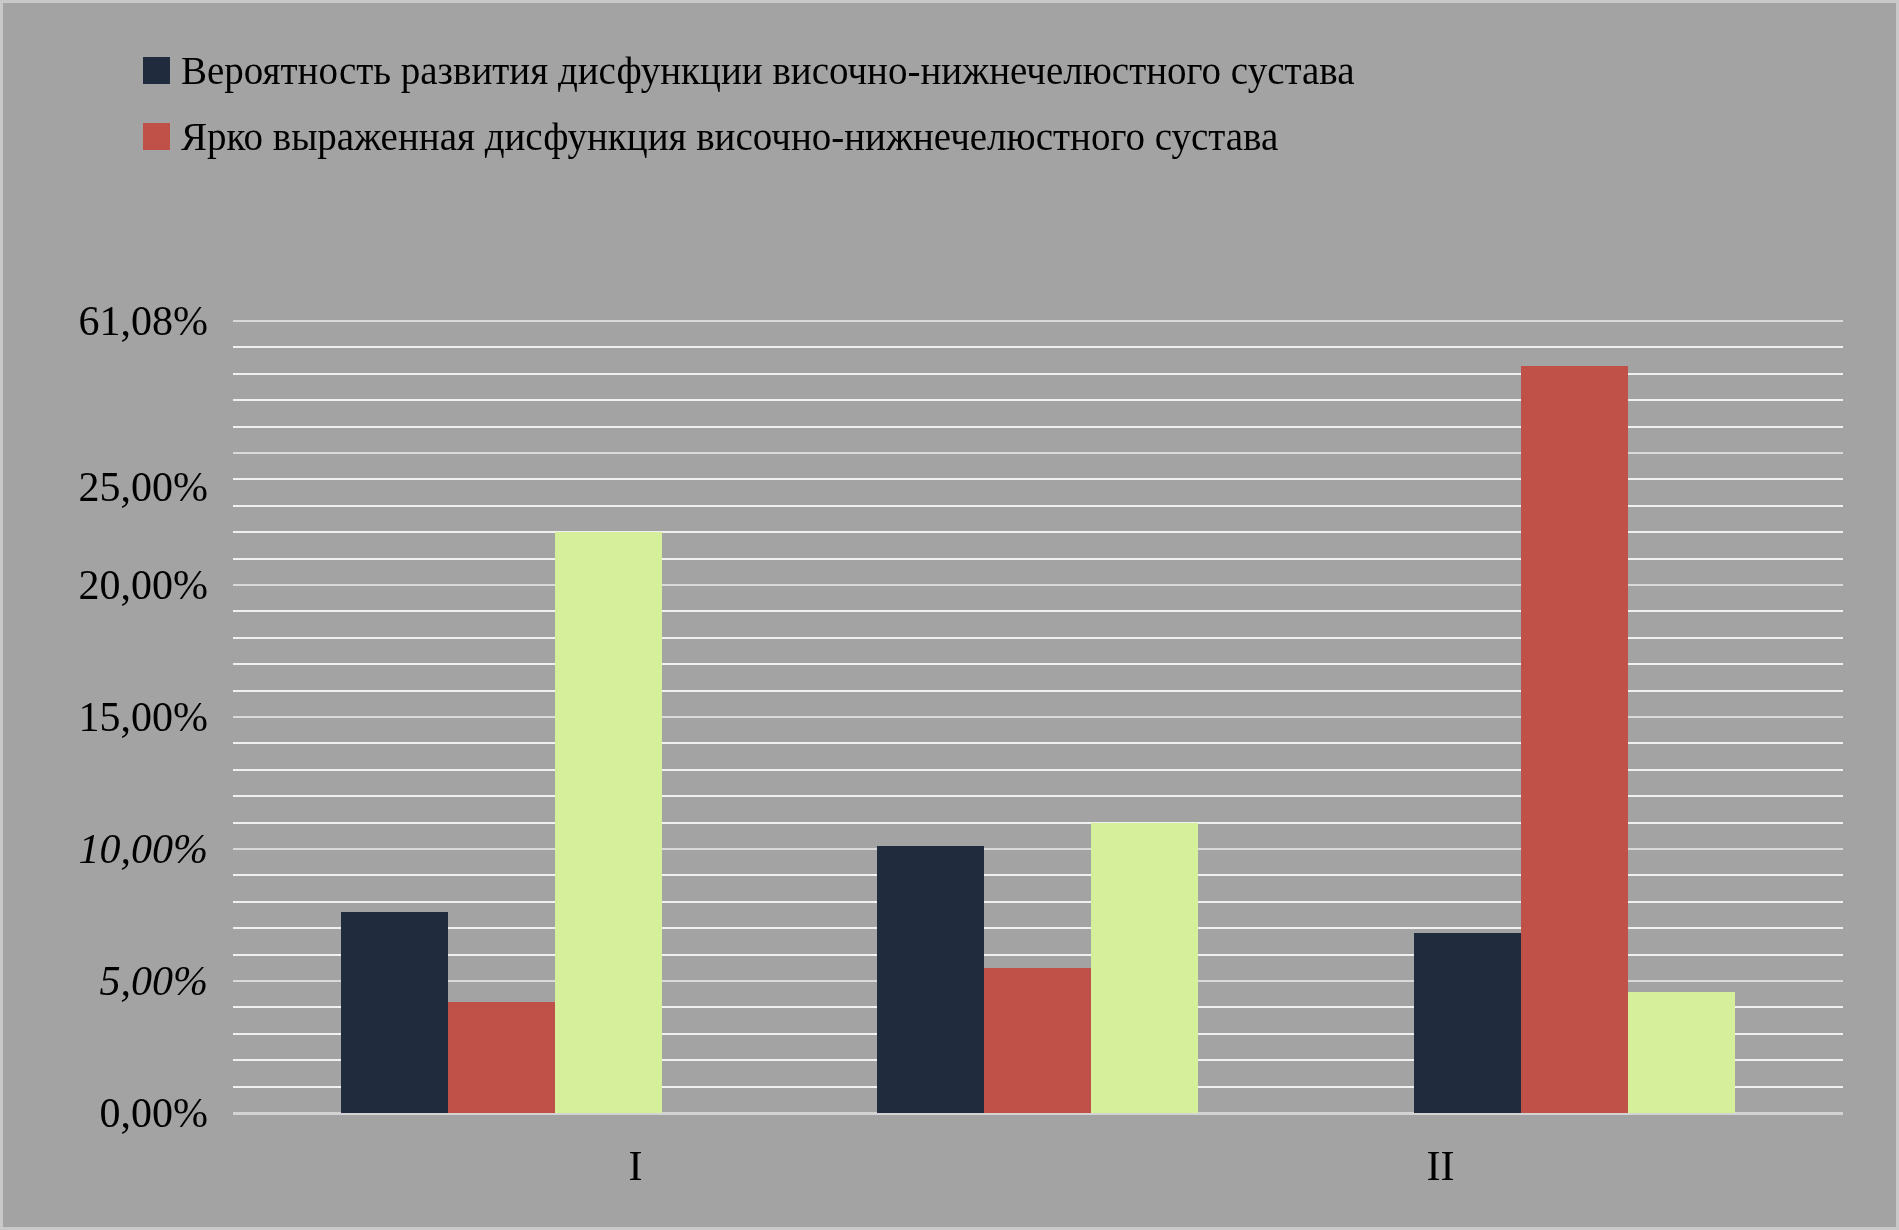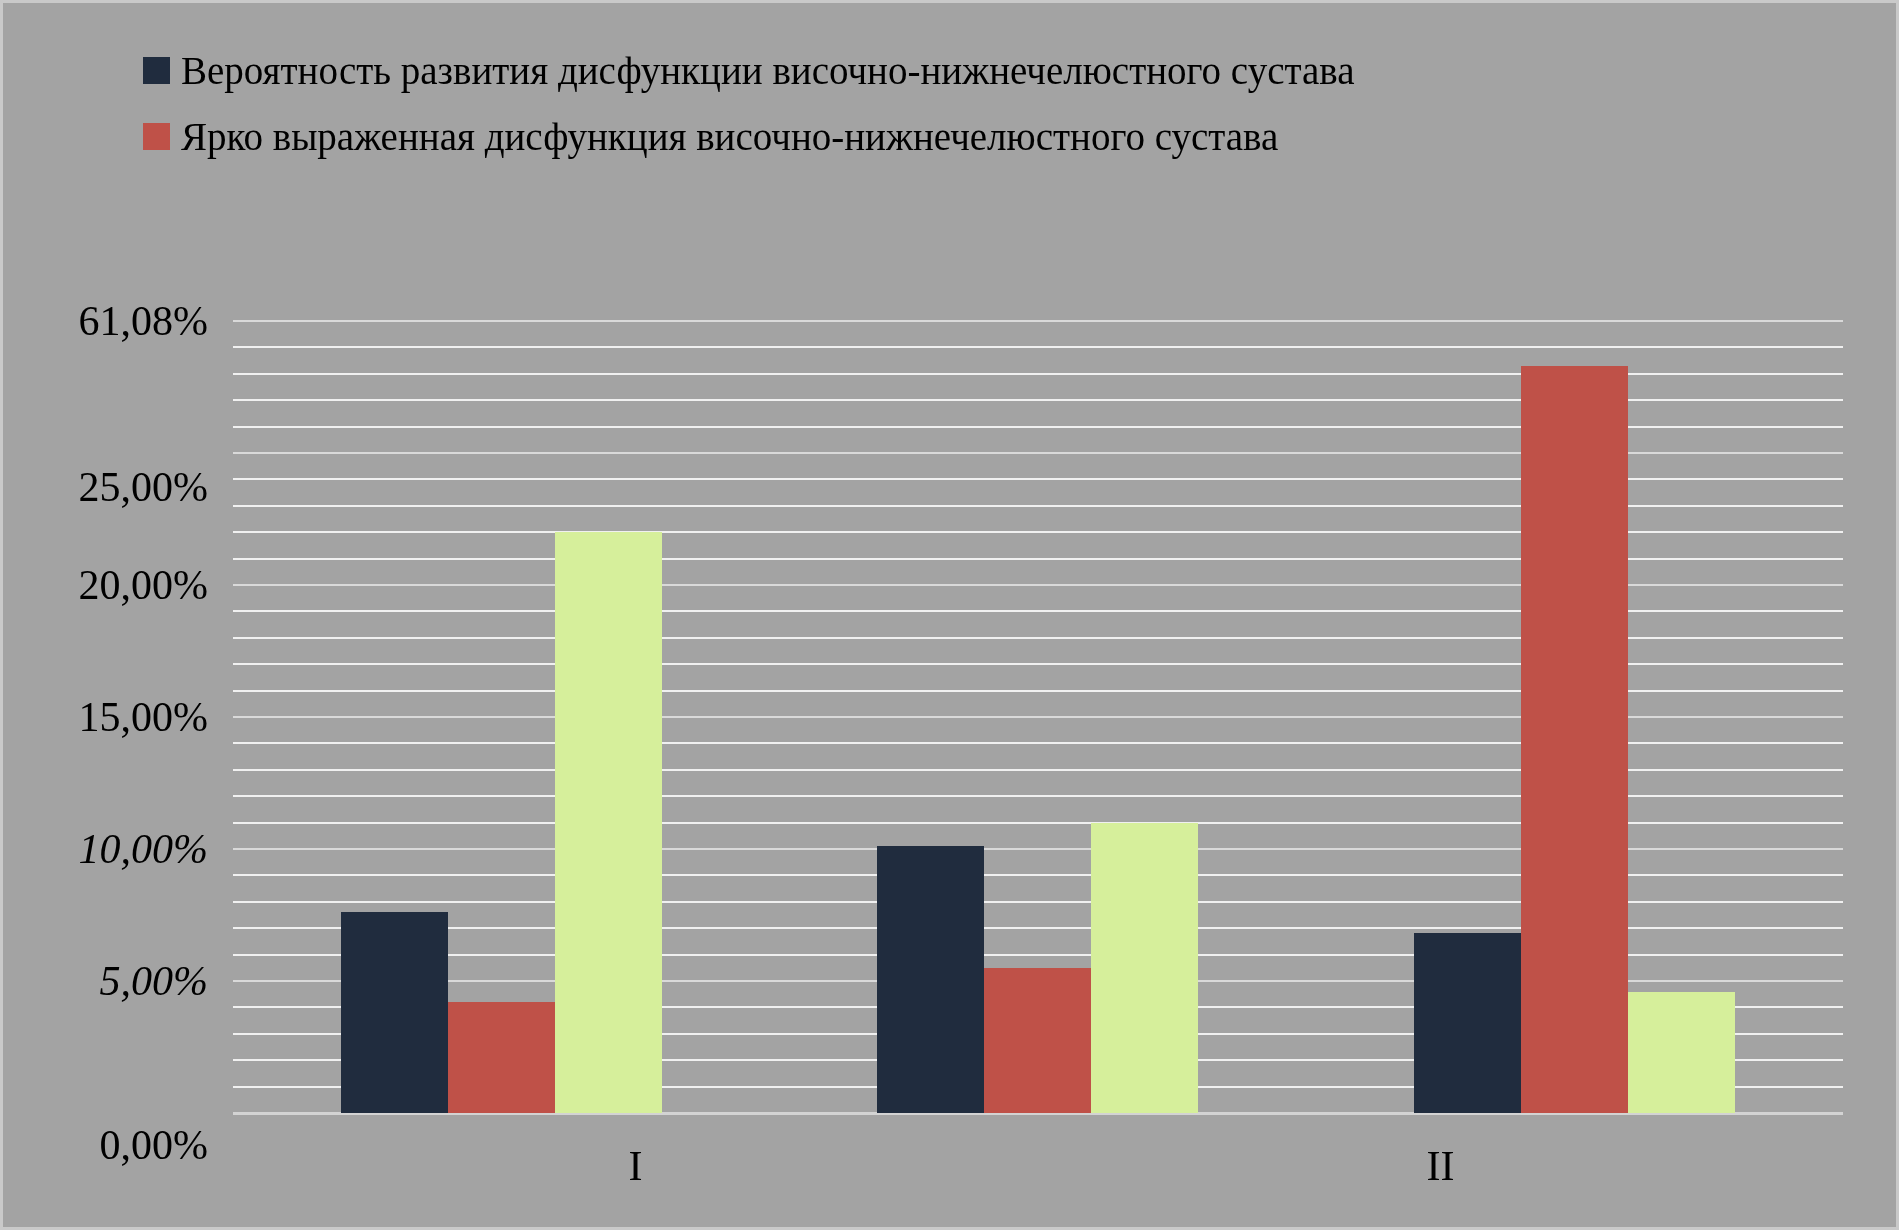--- a/index.html
+++ b/index.html
@@ -37,21 +37,21 @@
       <div class="legend-item">
         <span class="legend-swatch" style="background: rgb(32, 44, 62);"></span>
         <span class="legend-label">Вероятность развития дисфункции височно-нижнечелюстного сустава</span>
       </div>
       <div class="legend-item">
         <span class="legend-swatch" style="background: rgb(191, 81, 72);"></span>
         <span class="legend-label">Ярко выраженная дисфункция височно-нижнечелюстного сустава</span>
       </div>
     </div>
   <div class="y-axis">
-      <div class="y-tick-label" style="top: 792px; margin-top: 32px;">0,00%</div>
+      <div class="y-tick-label" style="top: 792px;">0,00%</div>
       <div class="y-tick-label" style="top: 660px; font-style: italic;">5,00%</div>
       <div class="y-tick-label" style="top: 528px; font-style: italic;">10,00%</div>
       <div class="y-tick-label" style="top: 396px;">15,00%</div>
       <div class="y-tick-label" style="top: 264px; margin-left: 24px;">20,00%</div>
       <div class="y-tick-label" style="top: 132px; margin-top: 34px;">25,00%</div>
       <div class="y-tick-label" style="top: 0px;">61,08%</div>
     </div>
   <div class="plot-area">
     <div class="baseline"></div>
   <div class="gridline" style="bottom: 25.4px;"></div>

